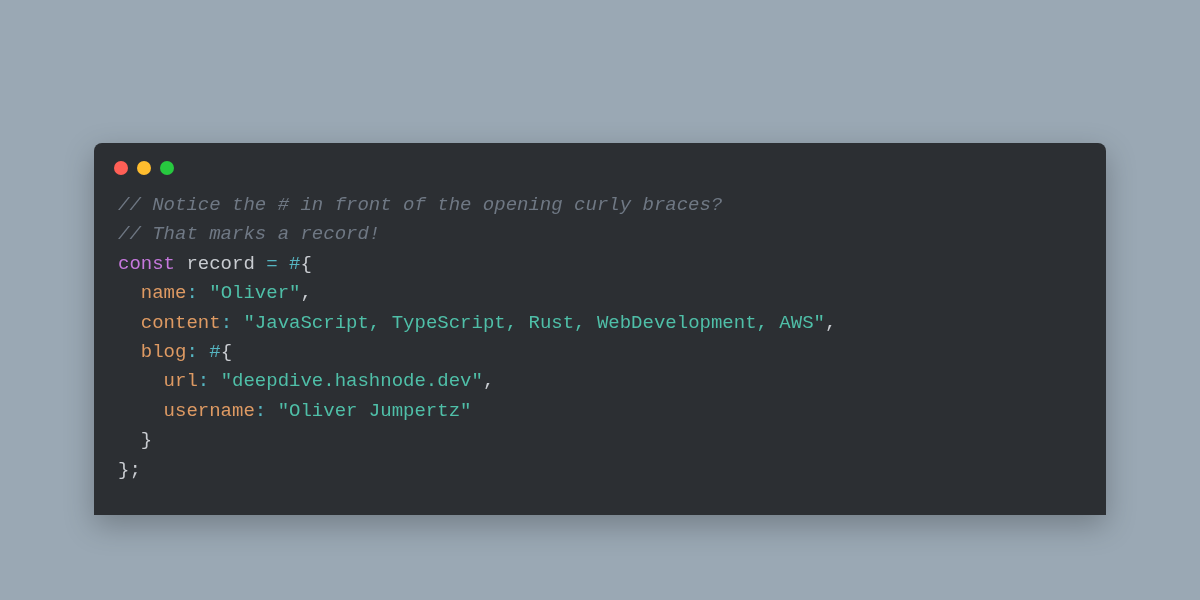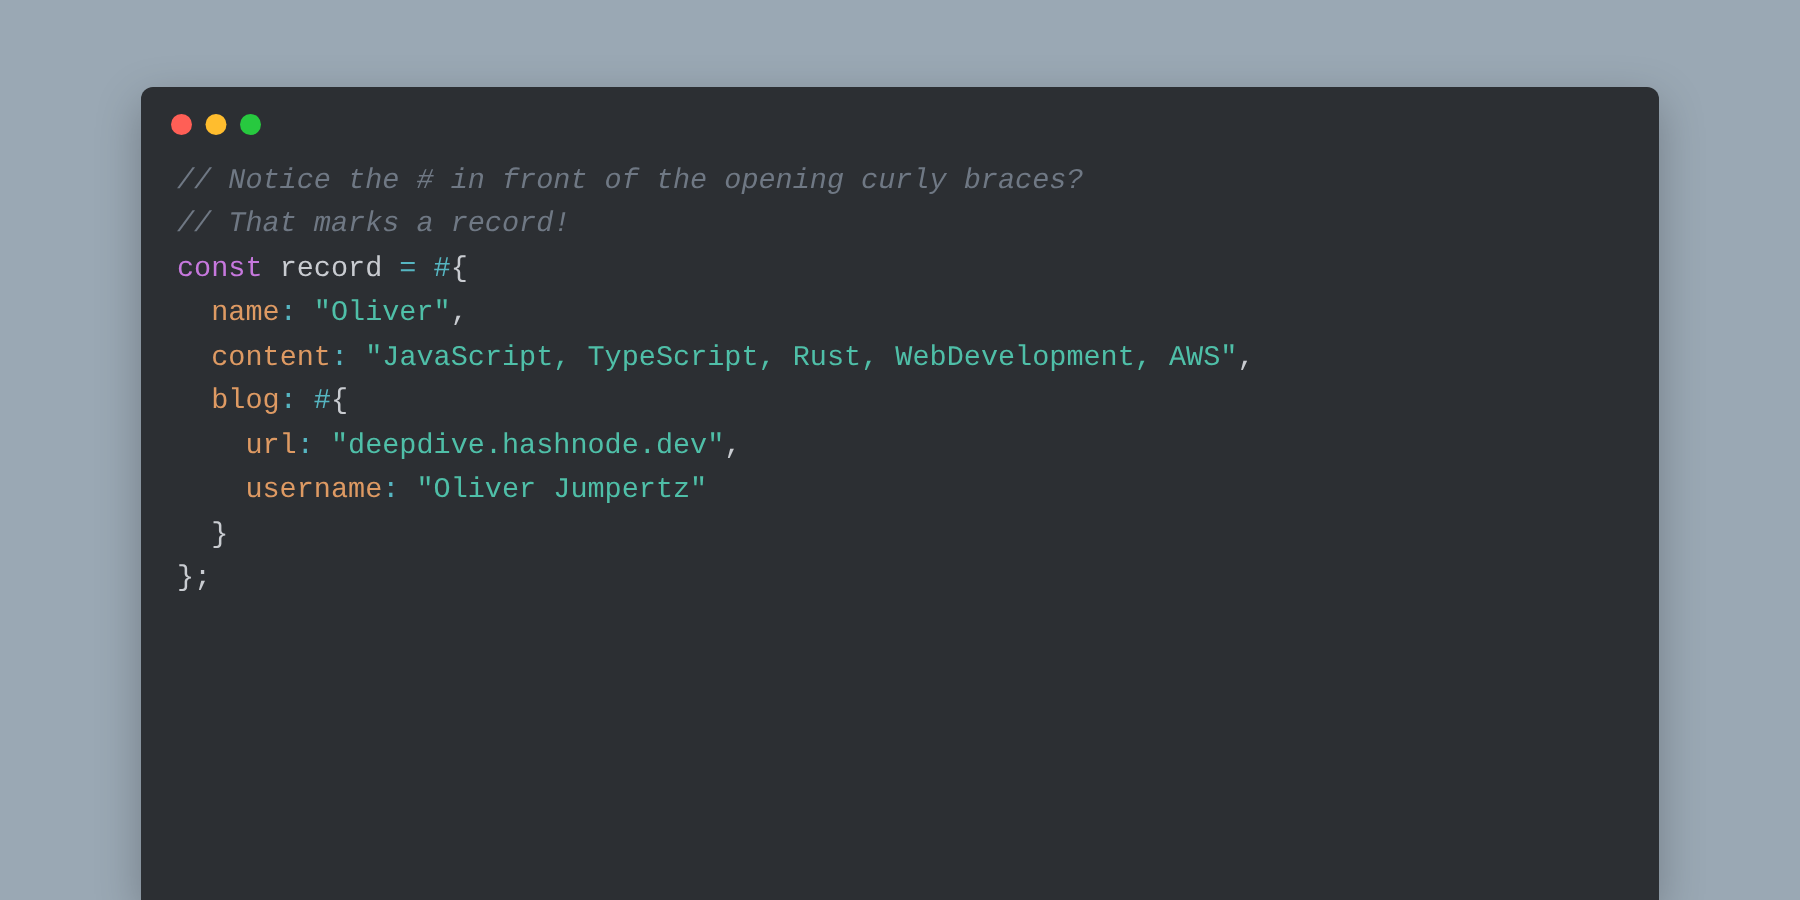--- a/index.html
+++ b/index.html
@@ -7,20 +7,21 @@
     width: 1200px;
     height: 600px;
     background: #9aa8b4;
     font-family: "SF Mono", "Menlo", "Consolas", "Liberation Mono", monospace;
     overflow: hidden;
   }
   .stage {
     width: 1200px;
     height: 600px;
     display: flex;
+    align-items: center;
     justify-content: center;
   }
   .window {
     width: 1012px;
     background: #2c2f33;
     border-radius: 8px 8px 0 0;
     box-shadow: 0 10px 30px rgba(0,0,0,0.25);
     padding: 0 0 6px 0;
     margin-top: 58px; 
   }

